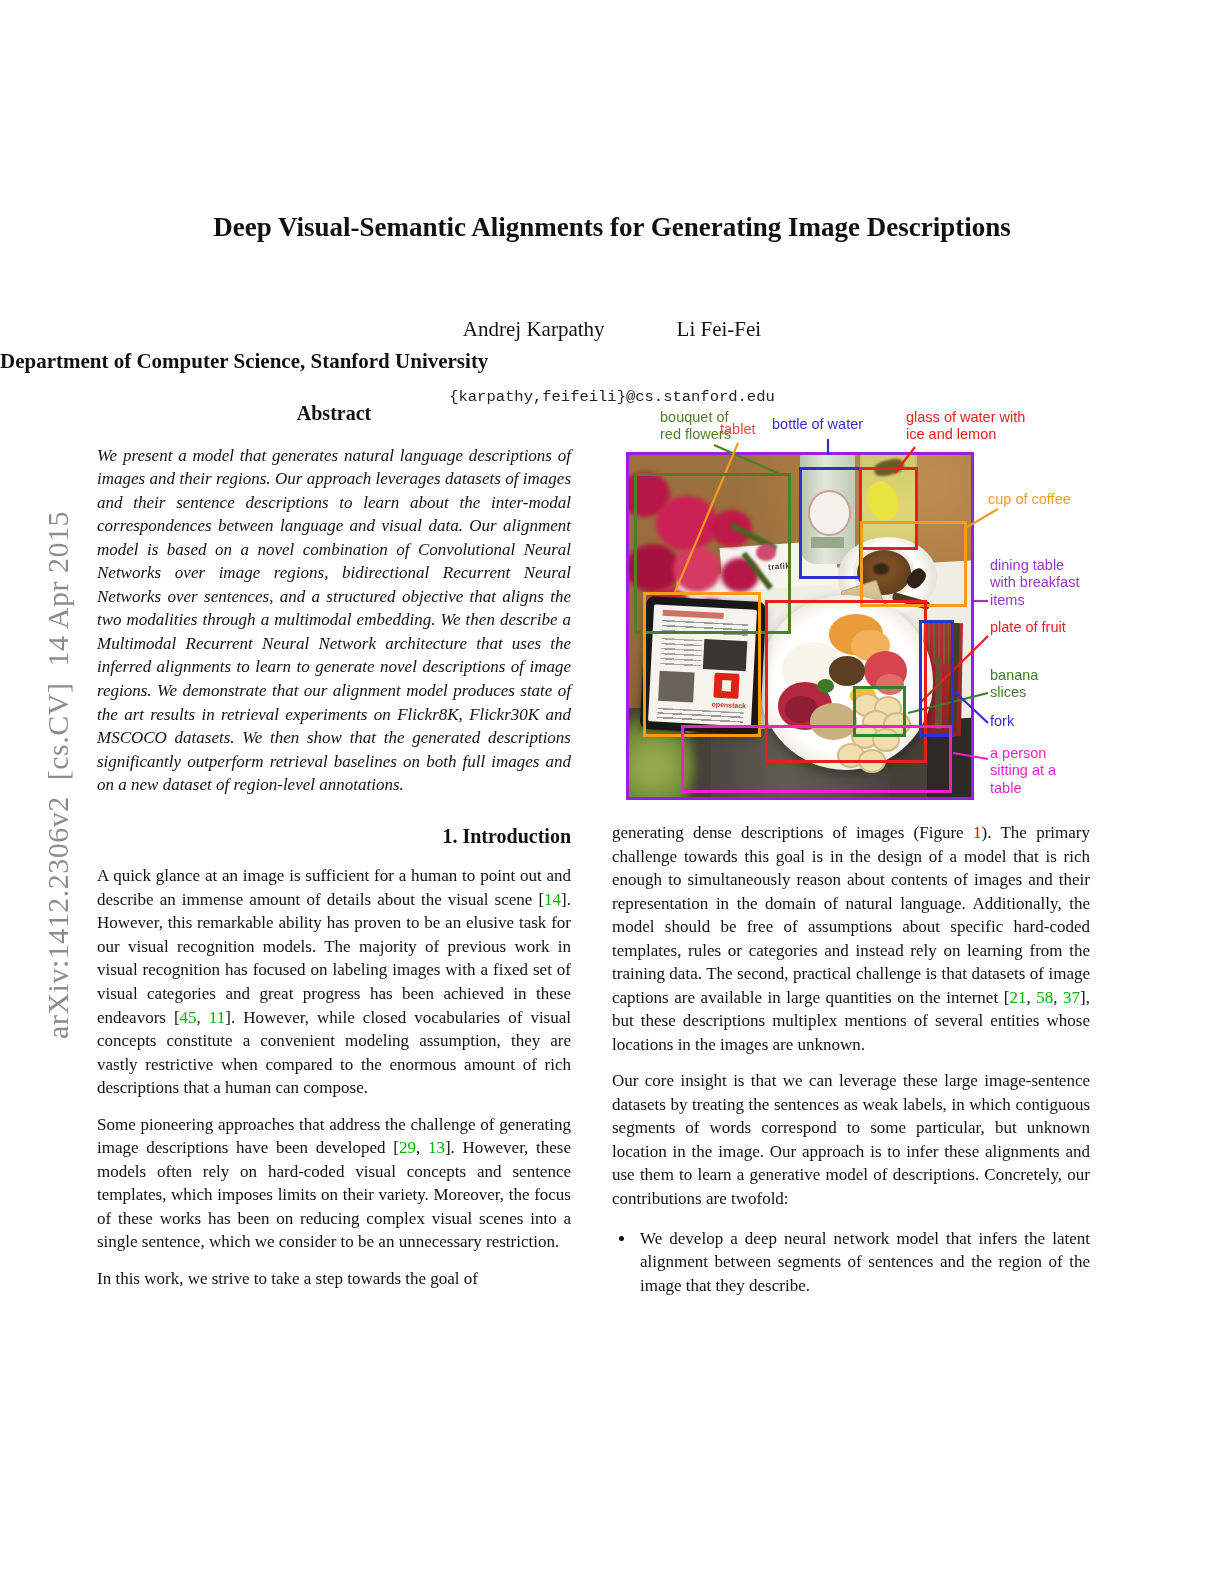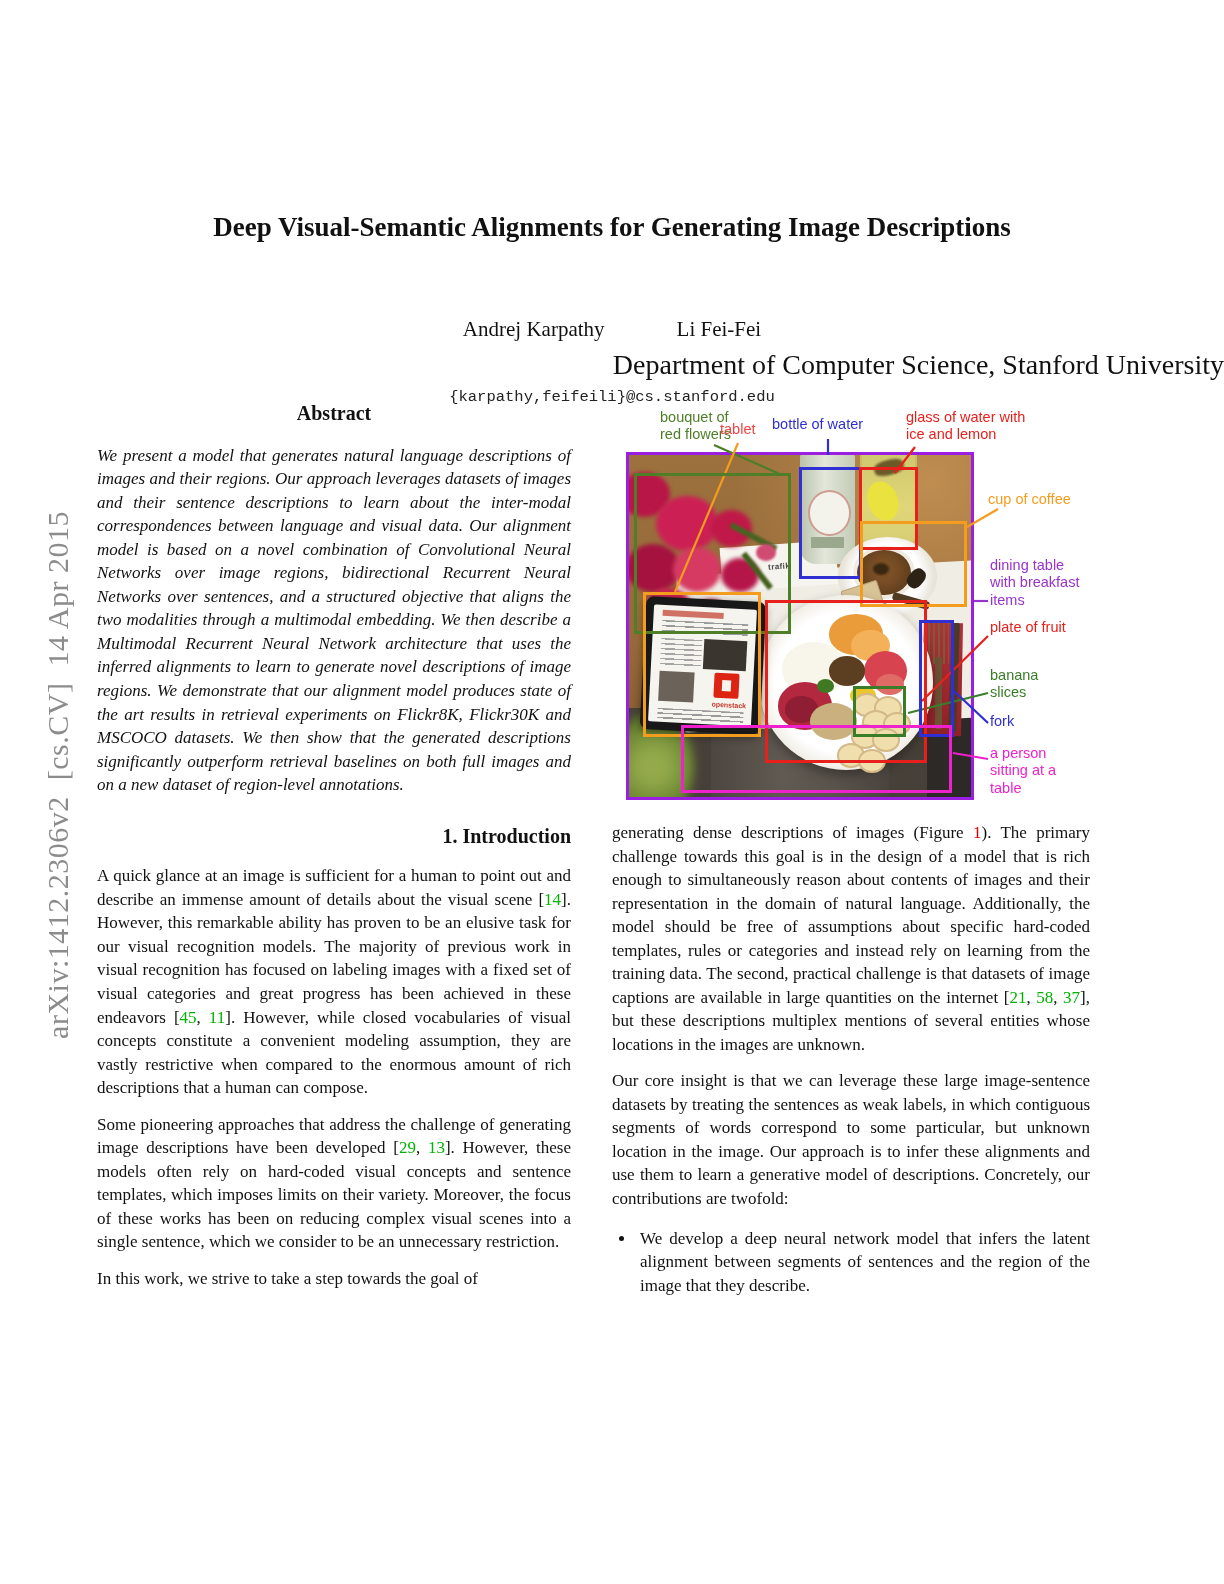--- a/index.html
+++ b/index.html
@@ -8,21 +8,21 @@
 
   
   .arxiv{position:absolute;left:58px;top:775px;transform:translate(-50%,-50%) rotate(-90deg);
          font-size:30px;color:#8c8c8c;white-space:pre;letter-spacing:.5px;}
 
   
   .title{position:absolute;top:212px;left:0;width:100%;text-align:center;
          font-size:27px;font-weight:bold;margin:0;}
   .authors{position:absolute;top:317px;left:0;width:100%;display:flex;justify-content:center;gap:72px;
            font-size:21px;}
-  .affil{position:absolute;top:349px;left:0;width:100%;text-align:right;font-size:28px;}
+  .affil{position:absolute;top:349px;left:0;width:100%;text-align:left;font-size:21px;font-weight:bold;}
   .email{position:absolute;top:388px;left:0;width:100%;text-align:center;
          font-family:"Liberation Mono", monospace;font-size:15.5px;color:#222;}
 
   
   .col{position:absolute;text-align:justify;font-size:17px;line-height:1.385;}
   .col.left{left:97px;top:400px;width:474px;}
   .col.right{left:612px;top:395px;width:478px;}
   .col p{margin:0 0 13px 0;}
   h2.center-h{font-size:20px;text-align:center;margin:0 0 16px 0;}
   h2.sec-h{font-size:20px;text-align:right;margin:26px 0 14px 0;}

